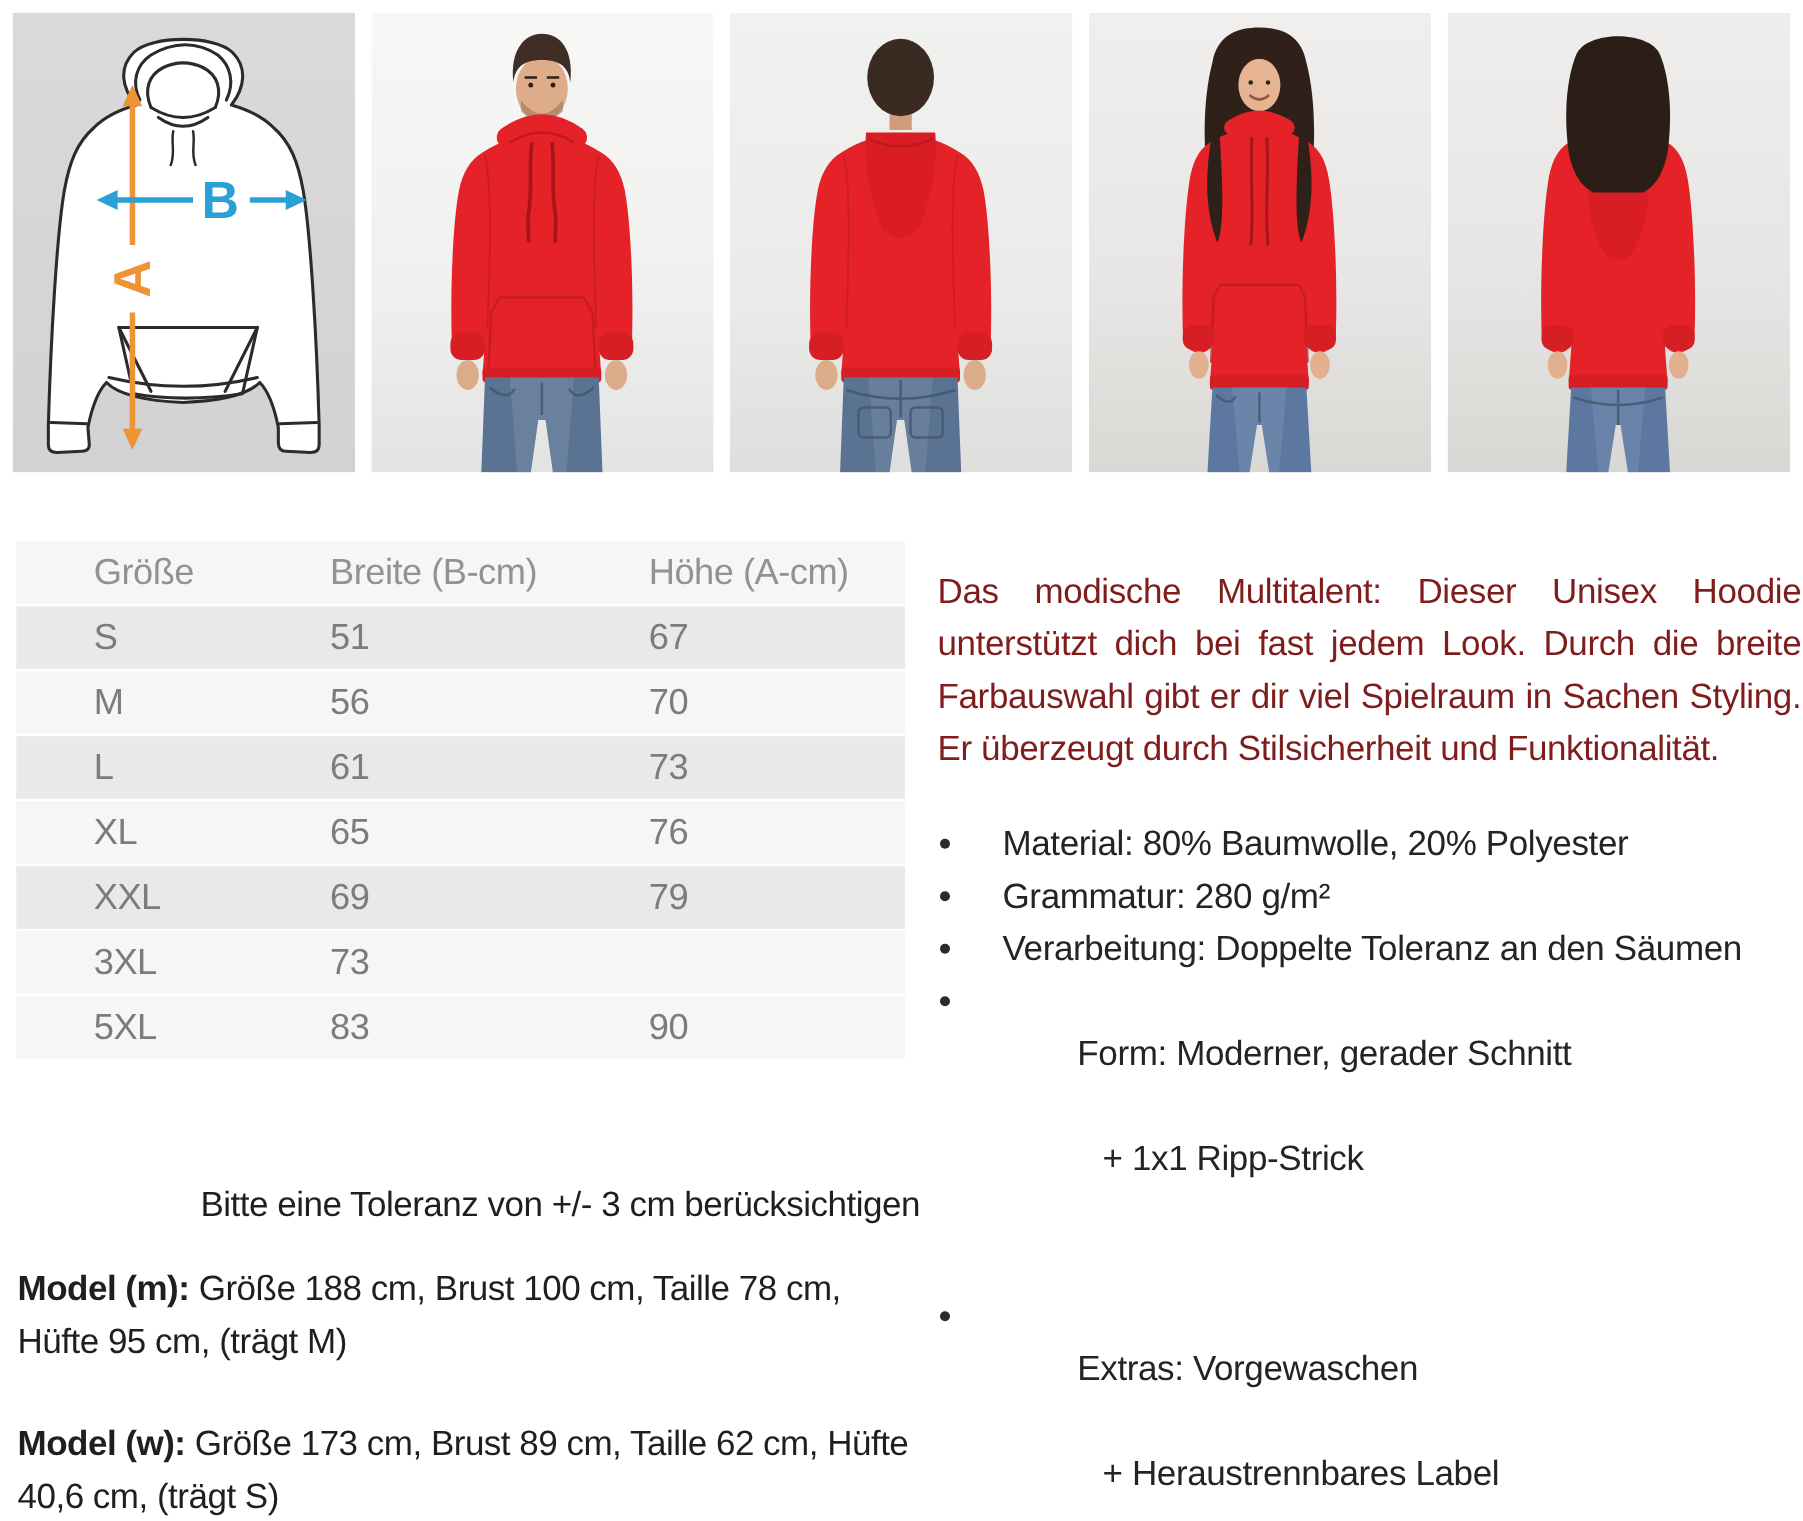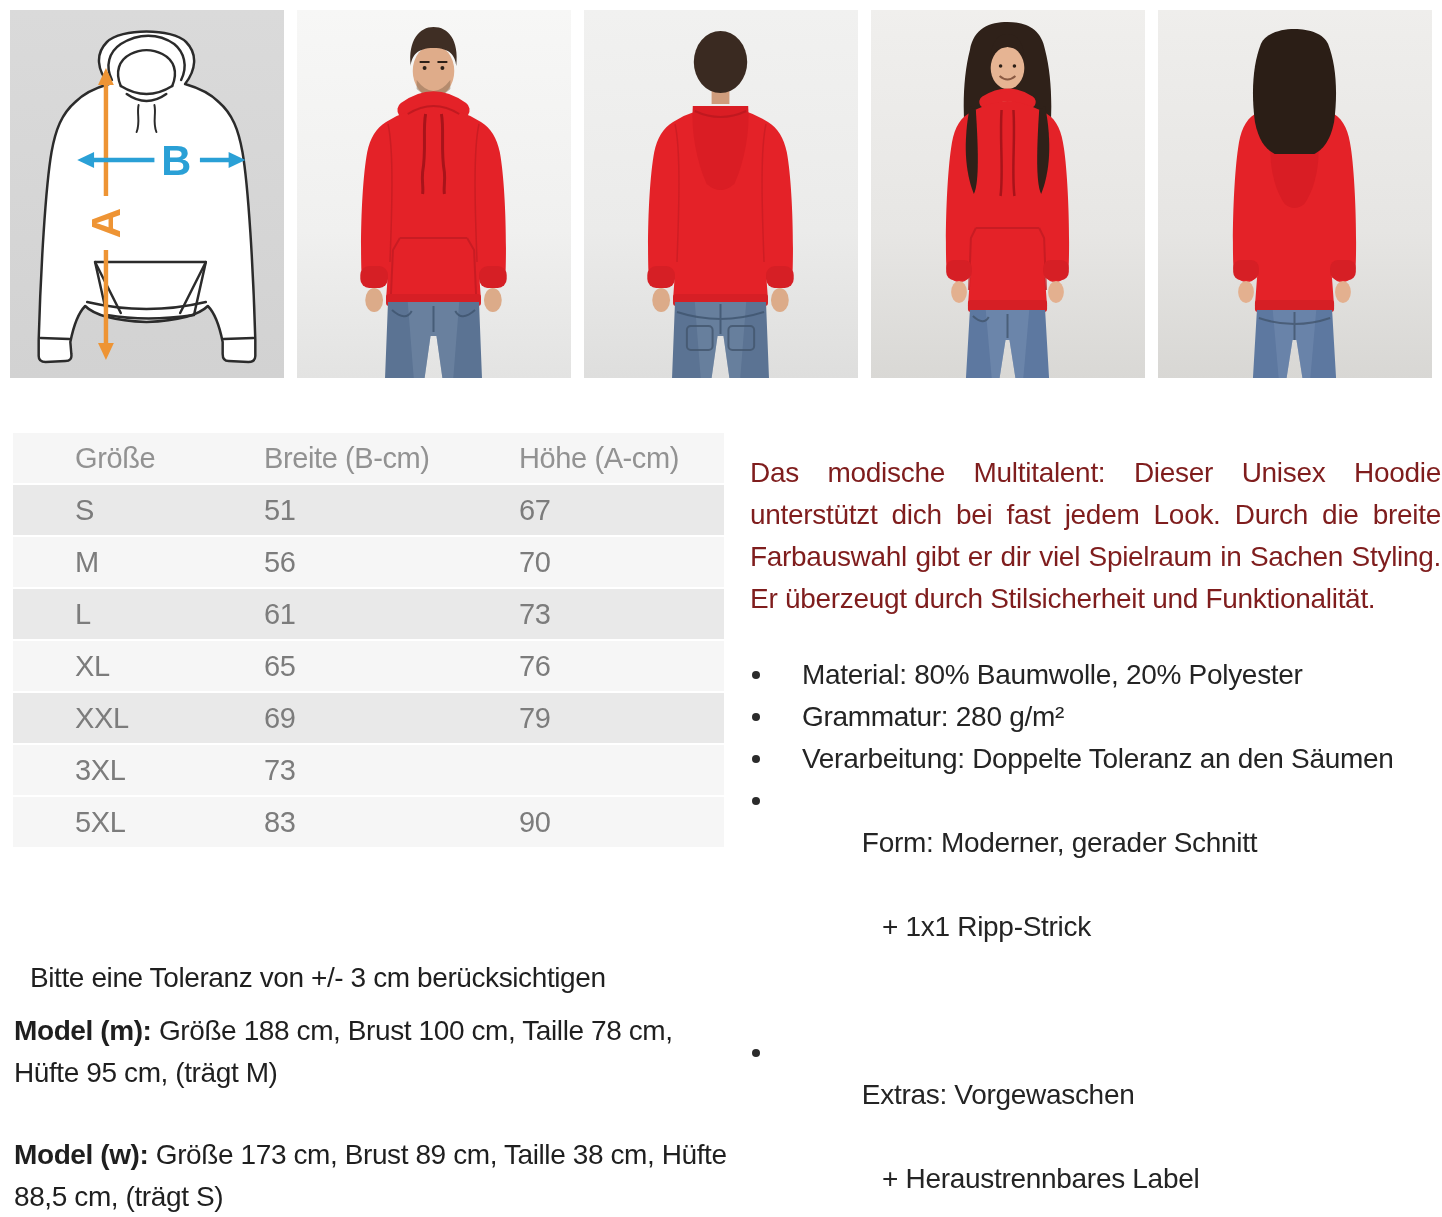--- a/index.html
+++ b/index.html
@@ -12,21 +12,21 @@
   .cell{flex:1 1 0;height:368px;overflow:hidden;}
   .cell svg{display:block;width:100%;height:100%;}
   
   .size-table{position:absolute;left:13px;top:433px;width:711px;font-size:29px;letter-spacing:-0.4px;}
   .t-row{display:grid;grid-template-columns:251px 255px 205px;height:52px;line-height:50px;
          background:#f6f6f6;border-bottom:2px solid #ffffff;box-sizing:border-box;color:#7c7c7c;}
   .t-row.alt{background:#e9e9e9;}
   .t-row.t-head{color:#929292;}
   .t-row .c1{padding-left:62px;}
   
-  .tolerance{position:absolute;left:14px;top:946px;width:720px;font-size:28px;letter-spacing:-0.4px;margin:16px;}
+  .tolerance{position:absolute;left:14px;top:946px;width:720px;font-size:28px;letter-spacing:-0.4px;margin:2px;text-align:right;}
   .model{position:absolute;left:14px;width:720px;font-size:28px;line-height:42px;letter-spacing:-0.4px;margin:0;}
   .model.m{top:1010px;}
   .model.w{top:1134px;}
   .model .bold{font-weight:700;}
   
   .right-col{position:absolute;left:750px;top:452px;width:691px;}
   .intro{margin:0;font-size:28px;line-height:42px;text-align:justify;letter-spacing:-0.3px;color:#7f1d1d;}
   .bullets{margin:34px 0 0 0;padding:0;list-style:none;font-size:28px;line-height:42px;letter-spacing:-0.3px;color:#242424;}
   .bullets li{display:flex;align-items:flex-start;}
   .dot{width:24px;flex:0 0 24px;position:relative;}
@@ -253,21 +253,21 @@
     <div class="c1">5XL</div>
     <div>83</div>
     <div>90</div>
   </div>
 </div>
 
 <p class="tolerance">Bitte eine Toleranz von +/- 3 cm berücksichtigen</p>
 
 <p class="model m"><span class="bold">Model (m):</span><span> Größe 188 cm, Brust 100 cm, Taille 78 cm, Hüfte 95 cm, (trägt M)</span></p>
 
-<p class="model w"><span class="bold">Model (w):</span><span> Größe 173 cm, Brust 89 cm, Taille 38 cm, Hüfte 88,5 cm, (trägt S)</span></p>
+<p class="model w"><span class="bold">Model (w):</span><span> Größe 173 cm, Brust 89 cm, Taille 62 cm, Hüfte 40,6 cm, (trägt S)</span></p>
 
 <div class="right-col">
   <p class="intro">Das modische Multitalent: Dieser Unisex Hoodie unterstützt dich bei fast jedem Look. Durch die breite Farbauswahl gibt er dir viel Spielraum in Sachen Styling. Er überzeugt durch Stilsicherheit und Funktionalität.</p>
   <ul class="bullets">
     <li>
       <span class="dot"></span>
       <span class="b-text">Material: 80% Baumwolle, 20% Polyester</span>
     </li>
     <li>
       <span class="dot"></span>

